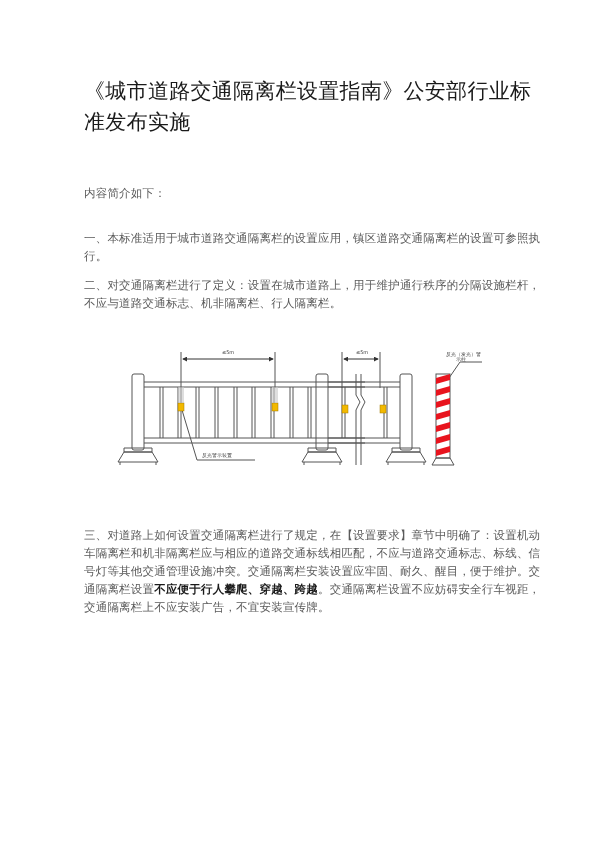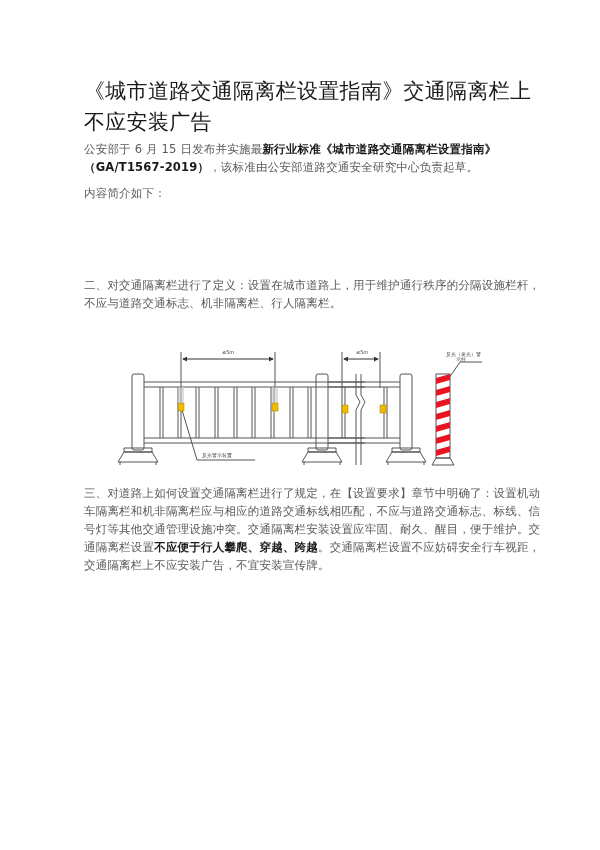--- a/index.html
+++ b/index.html
@@ -6,33 +6,33 @@
     body { width:600px; height:850px; position:relative; overflow:hidden;
            font-family:"DejaVu Sans", "Liberation Sans", sans-serif; color:#555; }
     .page { position:absolute; left:84px; top:76px; width:460px; }
     .title { font-size:21px; line-height:31px; color:#1a1a1a; margin:0; letter-spacing:0.3px; font-weight:normal; }
     .para { font-size:11.5px; line-height:18px; color:#5a5a5a; margin:0; letter-spacing:0.2px; }
     .para b { color:#1a1a1a; font-weight:bold; }
     .p-intro { position:absolute; top:64px; }
     .p-summary { position:absolute; top:108px; }
     .p-one { position:absolute; top:153px; }
     .p-two { position:absolute; top:200px; }
-    .p-three { position:absolute; top:408px; }
+    .p-three { position:absolute; top:450px; }
     .diagram { position:absolute; left:110px; top:330px; width:380px; height:145px; }
   </style>
 </head>
 <body>
 
 <div class="page">
-  <h1 class="title">《城市道路交通隔离栏设置指南》交通隔离栏上不应安装广告</h1>
+  <h1 class="title">《城市道路交通隔离栏设置指南》公安部行业标准发布实施</h1>
 
-  <p class="para p-intro"><span>公安部于 6 月 15 日发布并实施最</span><b>新行业标准《城市道路交通隔离栏设置指南》（GA/T1567-2019）</b><span>，该标准由公安部道路交通安全研究中心负责起草。</span></p>
 
   <p class="para p-summary">内容简介如下：</p>
 
+  <p class="para p-one">一、本标准适用于城市道路交通隔离栏的设置应用，镇区道路交通隔离栏的设置可参照执行。</p>
 
   <p class="para p-two">二、对交通隔离栏进行了定义：设置在城市道路上，用于维护通行秩序的分隔设施栏杆，不应与道路交通标志、机非隔离栏、行人隔离栏。</p>
 
   <p class="para p-three"><span>三、对道路上如何设置交通隔离栏进行了规定，在【设置要求】章节中明确了：设置机动车隔离栏和机非隔离栏应与相应的道路交通标线相匹配，不应与道路交通标志、标线、信号灯等其他交通管理设施冲突。交通隔离栏安装设置应牢固、耐久、醒目，便于维护。交通隔离栏设置</span><b>不应便于行人攀爬、穿越、跨越</b><span>。交通隔离栏设置不应妨碍安全行车视距，交通隔离栏上不应安装广告，不宜安装宣传牌。</span></p>
 </div>
 
 <svg class="diagram" viewBox="0 0 380 145" xmlns="http://www.w3.org/2000/svg">
   <defs>
     <marker id="arr" viewBox="0 0 6 6" refX="5" refY="3" markerWidth="5" markerHeight="5" orient="auto-start-reverse">
       <path d="M0,0 L6,3 L0,6 z" fill="#333"></path>

